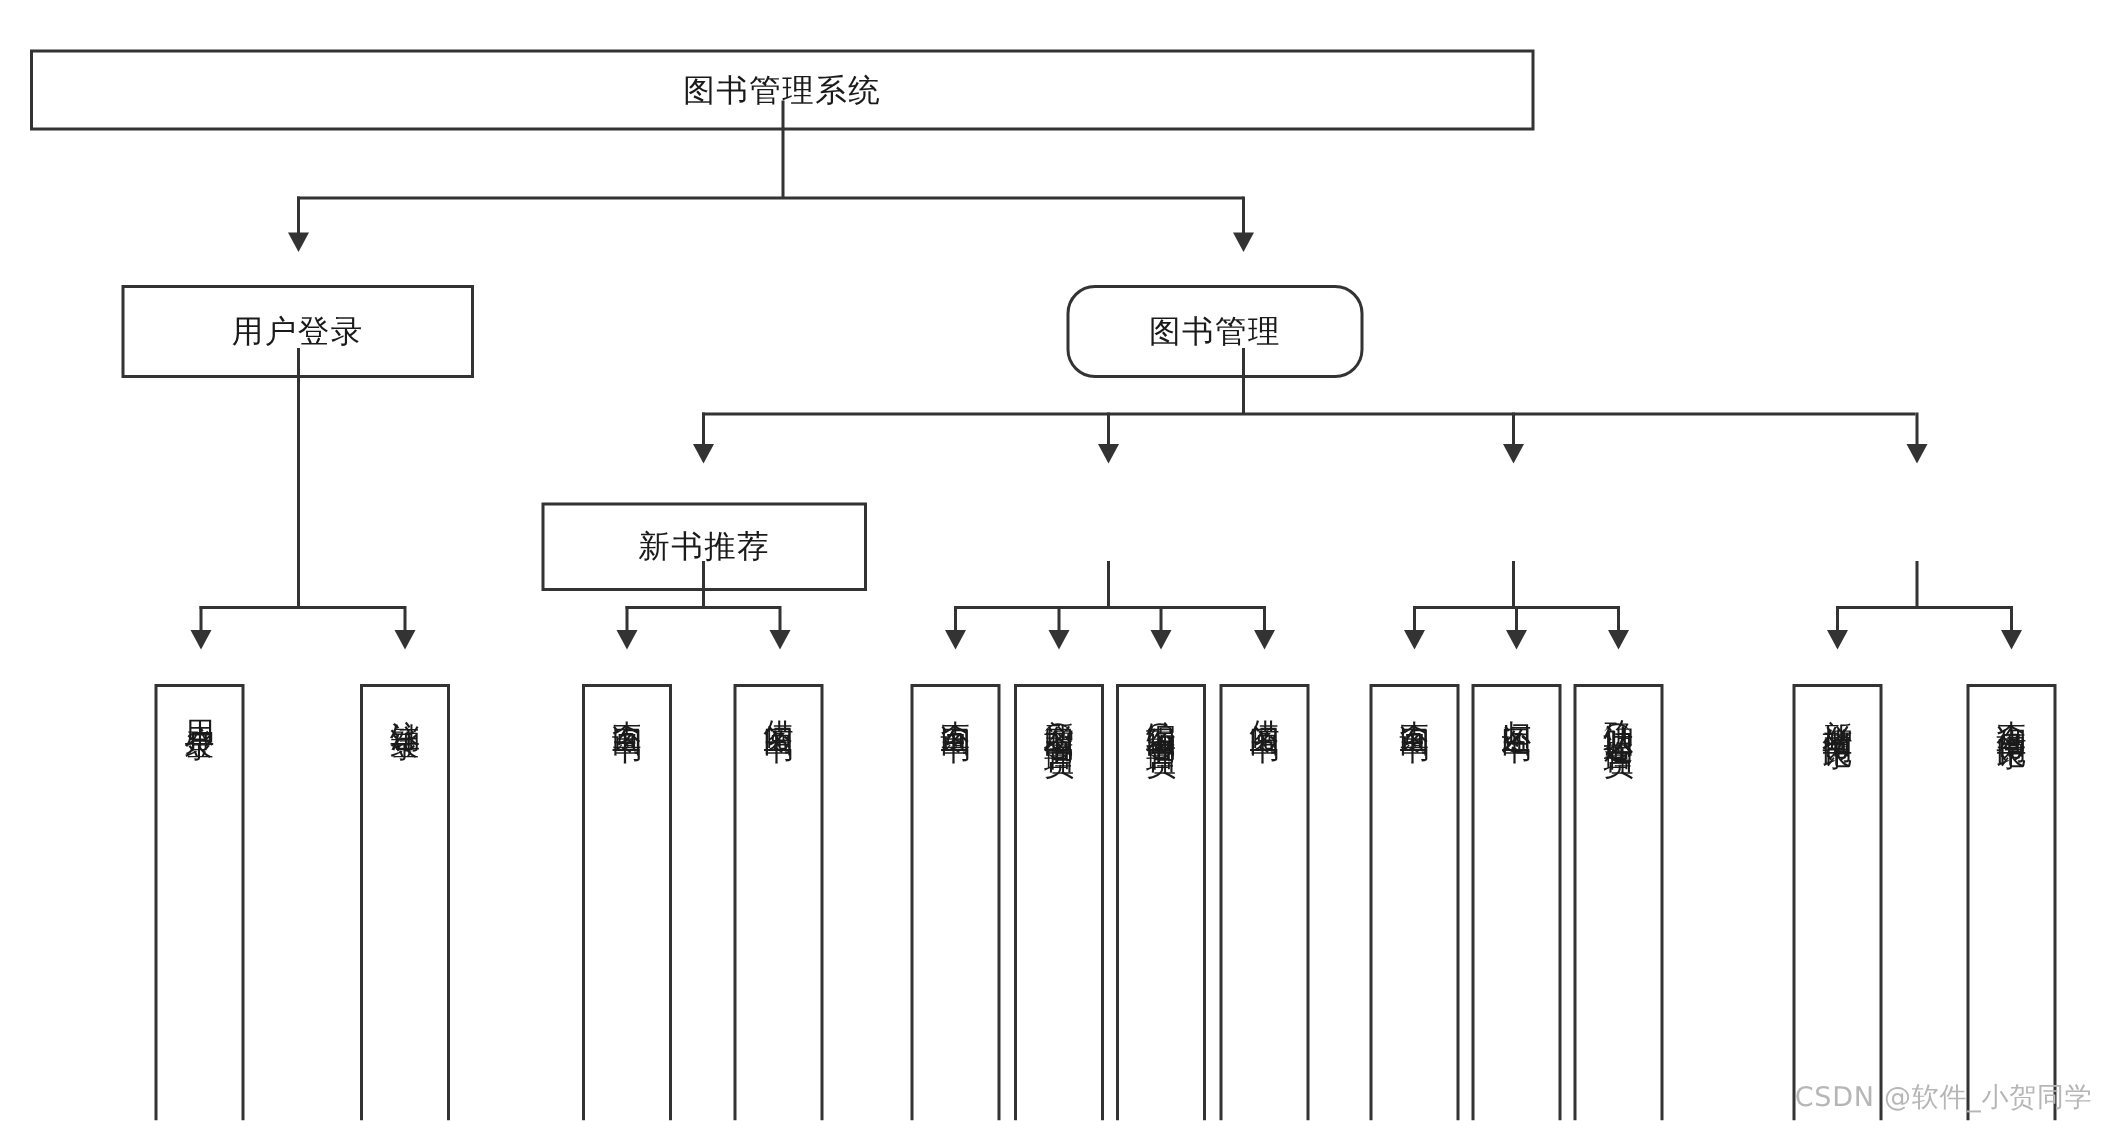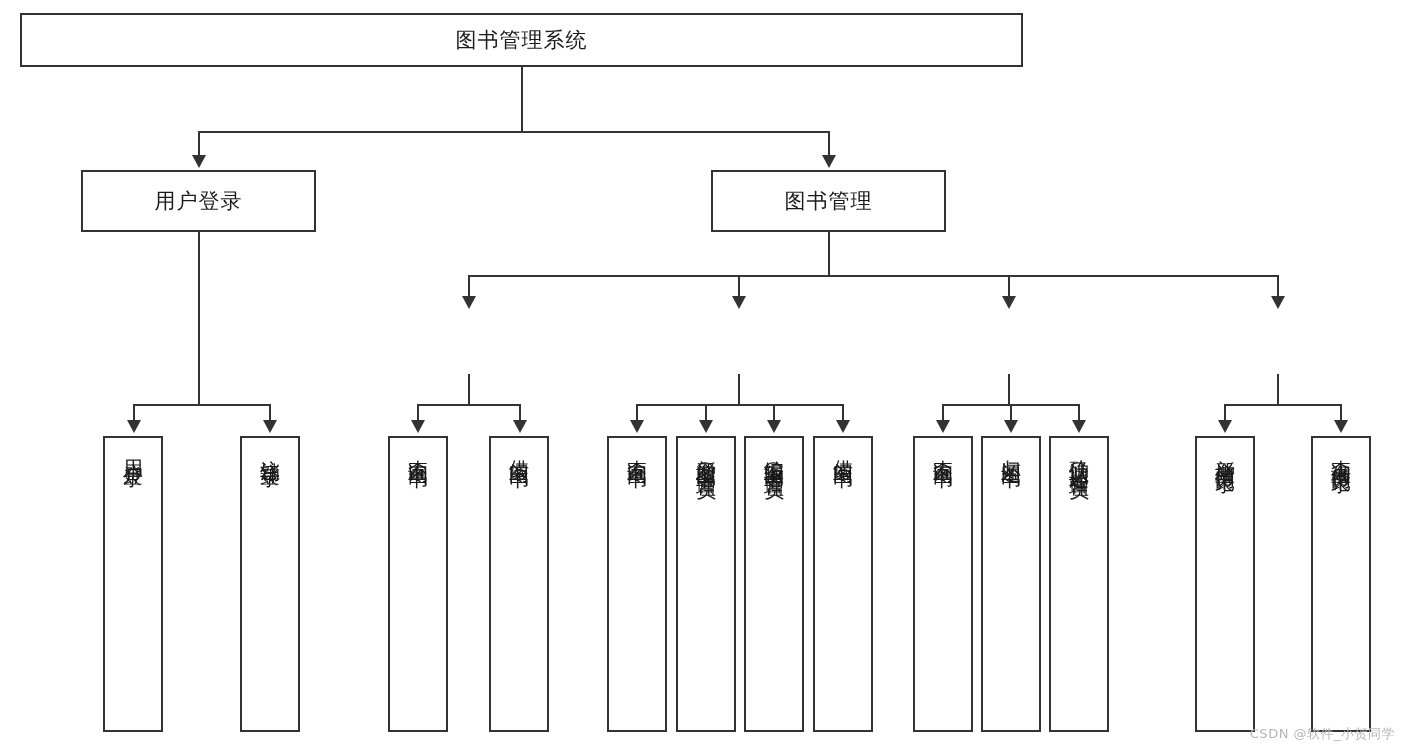--- a/index.html
+++ b/index.html
@@ -18,20 +18,21 @@
   
   .node{
     position:absolute;
     box-sizing:border-box;
     background:#ffffff;
     border:2px solid #333333;
     display:flex;
     align-items:center;
     justify-content:center;
     text-align:center;
+    margin-top:20px;
   }
   .node .lbl{
     font-size:21px;
     line-height:1.25;
     color:#1a1a1a;
     letter-spacing:1px;
     white-space:nowrap;
   }
   
   .node.horiz .lbl{ writing-mode:horizontal-tb; }
@@ -60,21 +61,21 @@
     border-left:7px solid transparent;
     border-right:7px solid transparent;
     border-top:13px solid #333333;
   }
 
   
   #watermark{
     position:absolute;
     right:10px;
     bottom:4px;
-    font-size:13px;
+    font-size:18px;
     color:#b6b6b6;
     white-space:nowrap;
     letter-spacing:0.5px;
     pointer-events:none;
   }
 </style>
 </head>
 <body>
 
 <div id="canvas">
@@ -87,21 +88,21 @@
   <div class="hline" style="left:198px;top:131px;width:631px;"></div>
   <div class="vline" style="left:198px;top:131px;height:26px;"></div>
   <div class="arrow" style="left:192px;top:155px;"></div>
   <div class="vline" style="left:828px;top:131px;height:26px;"></div>
   <div class="arrow" style="left:822px;top:155px;"></div>
 
   <div class="node horiz" style="left:81px;top:170px;width:235px;height:62px;">
     <span class="lbl">用户登录</span>
   </div>
 
-  <div class="node horiz" style="left:711px;top:170px;width:235px;height:62px;">
+  <div class="node horiz" style="left:711px;top:170px;width:198px;height:62px;border-radius:19px;">
     <span class="lbl">图书管理</span>
   </div>
 
   <div class="vline" style="left:198px;top:232px;height:173px;"></div>
   <div class="hline" style="left:133px;top:404px;width:137px;"></div>
   <div class="vline" style="left:133px;top:404px;height:17px;"></div>
   <div class="arrow" style="left:127px;top:420px;"></div>
   <div class="vline" style="left:269px;top:404px;height:17px;"></div>
   <div class="arrow" style="left:263px;top:420px;"></div>
 
@@ -109,20 +110,23 @@
   <div class="hline" style="left:468px;top:275px;width:809px;"></div>
   <div class="vline" style="left:468px;top:275px;height:22px;"></div>
   <div class="arrow" style="left:462px;top:296px;"></div>
   <div class="vline" style="left:738px;top:275px;height:22px;"></div>
   <div class="arrow" style="left:732px;top:296px;"></div>
   <div class="vline" style="left:1008px;top:275px;height:22px;"></div>
   <div class="arrow" style="left:1002px;top:296px;"></div>
   <div class="vline" style="left:1277px;top:275px;height:22px;"></div>
   <div class="arrow" style="left:1271px;top:296px;"></div>
 
+  <div class="node horiz" style="left:361px;top:315px;width:217px;height:59px;">
+    <span class="lbl">新书推荐</span>
+  </div>
 
   <div class="vline" style="left:468px;top:374px;height:31px;"></div>
   <div class="hline" style="left:417px;top:404px;width:103px;"></div>
   <div class="vline" style="left:417px;top:404px;height:17px;"></div>
   <div class="arrow" style="left:411px;top:420px;"></div>
   <div class="vline" style="left:519px;top:404px;height:17px;"></div>
   <div class="arrow" style="left:513px;top:420px;"></div>
 
   <div class="vline" style="left:738px;top:374px;height:31px;"></div>
   <div class="hline" style="left:636px;top:404px;width:207px;"></div>

